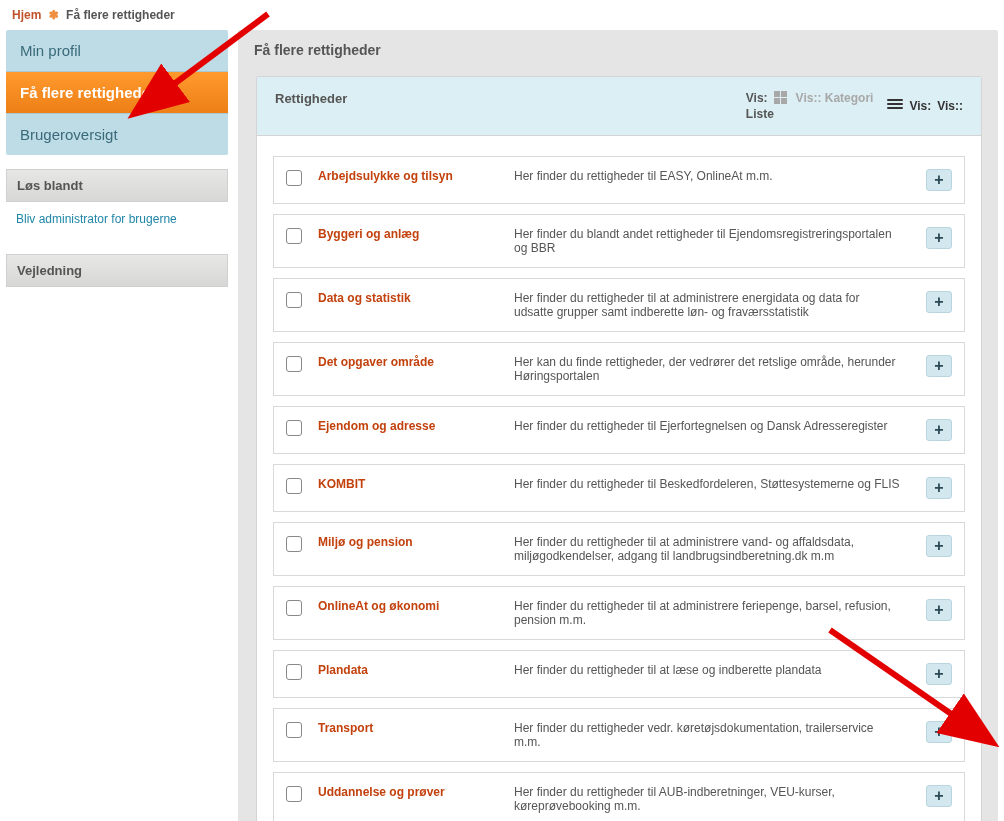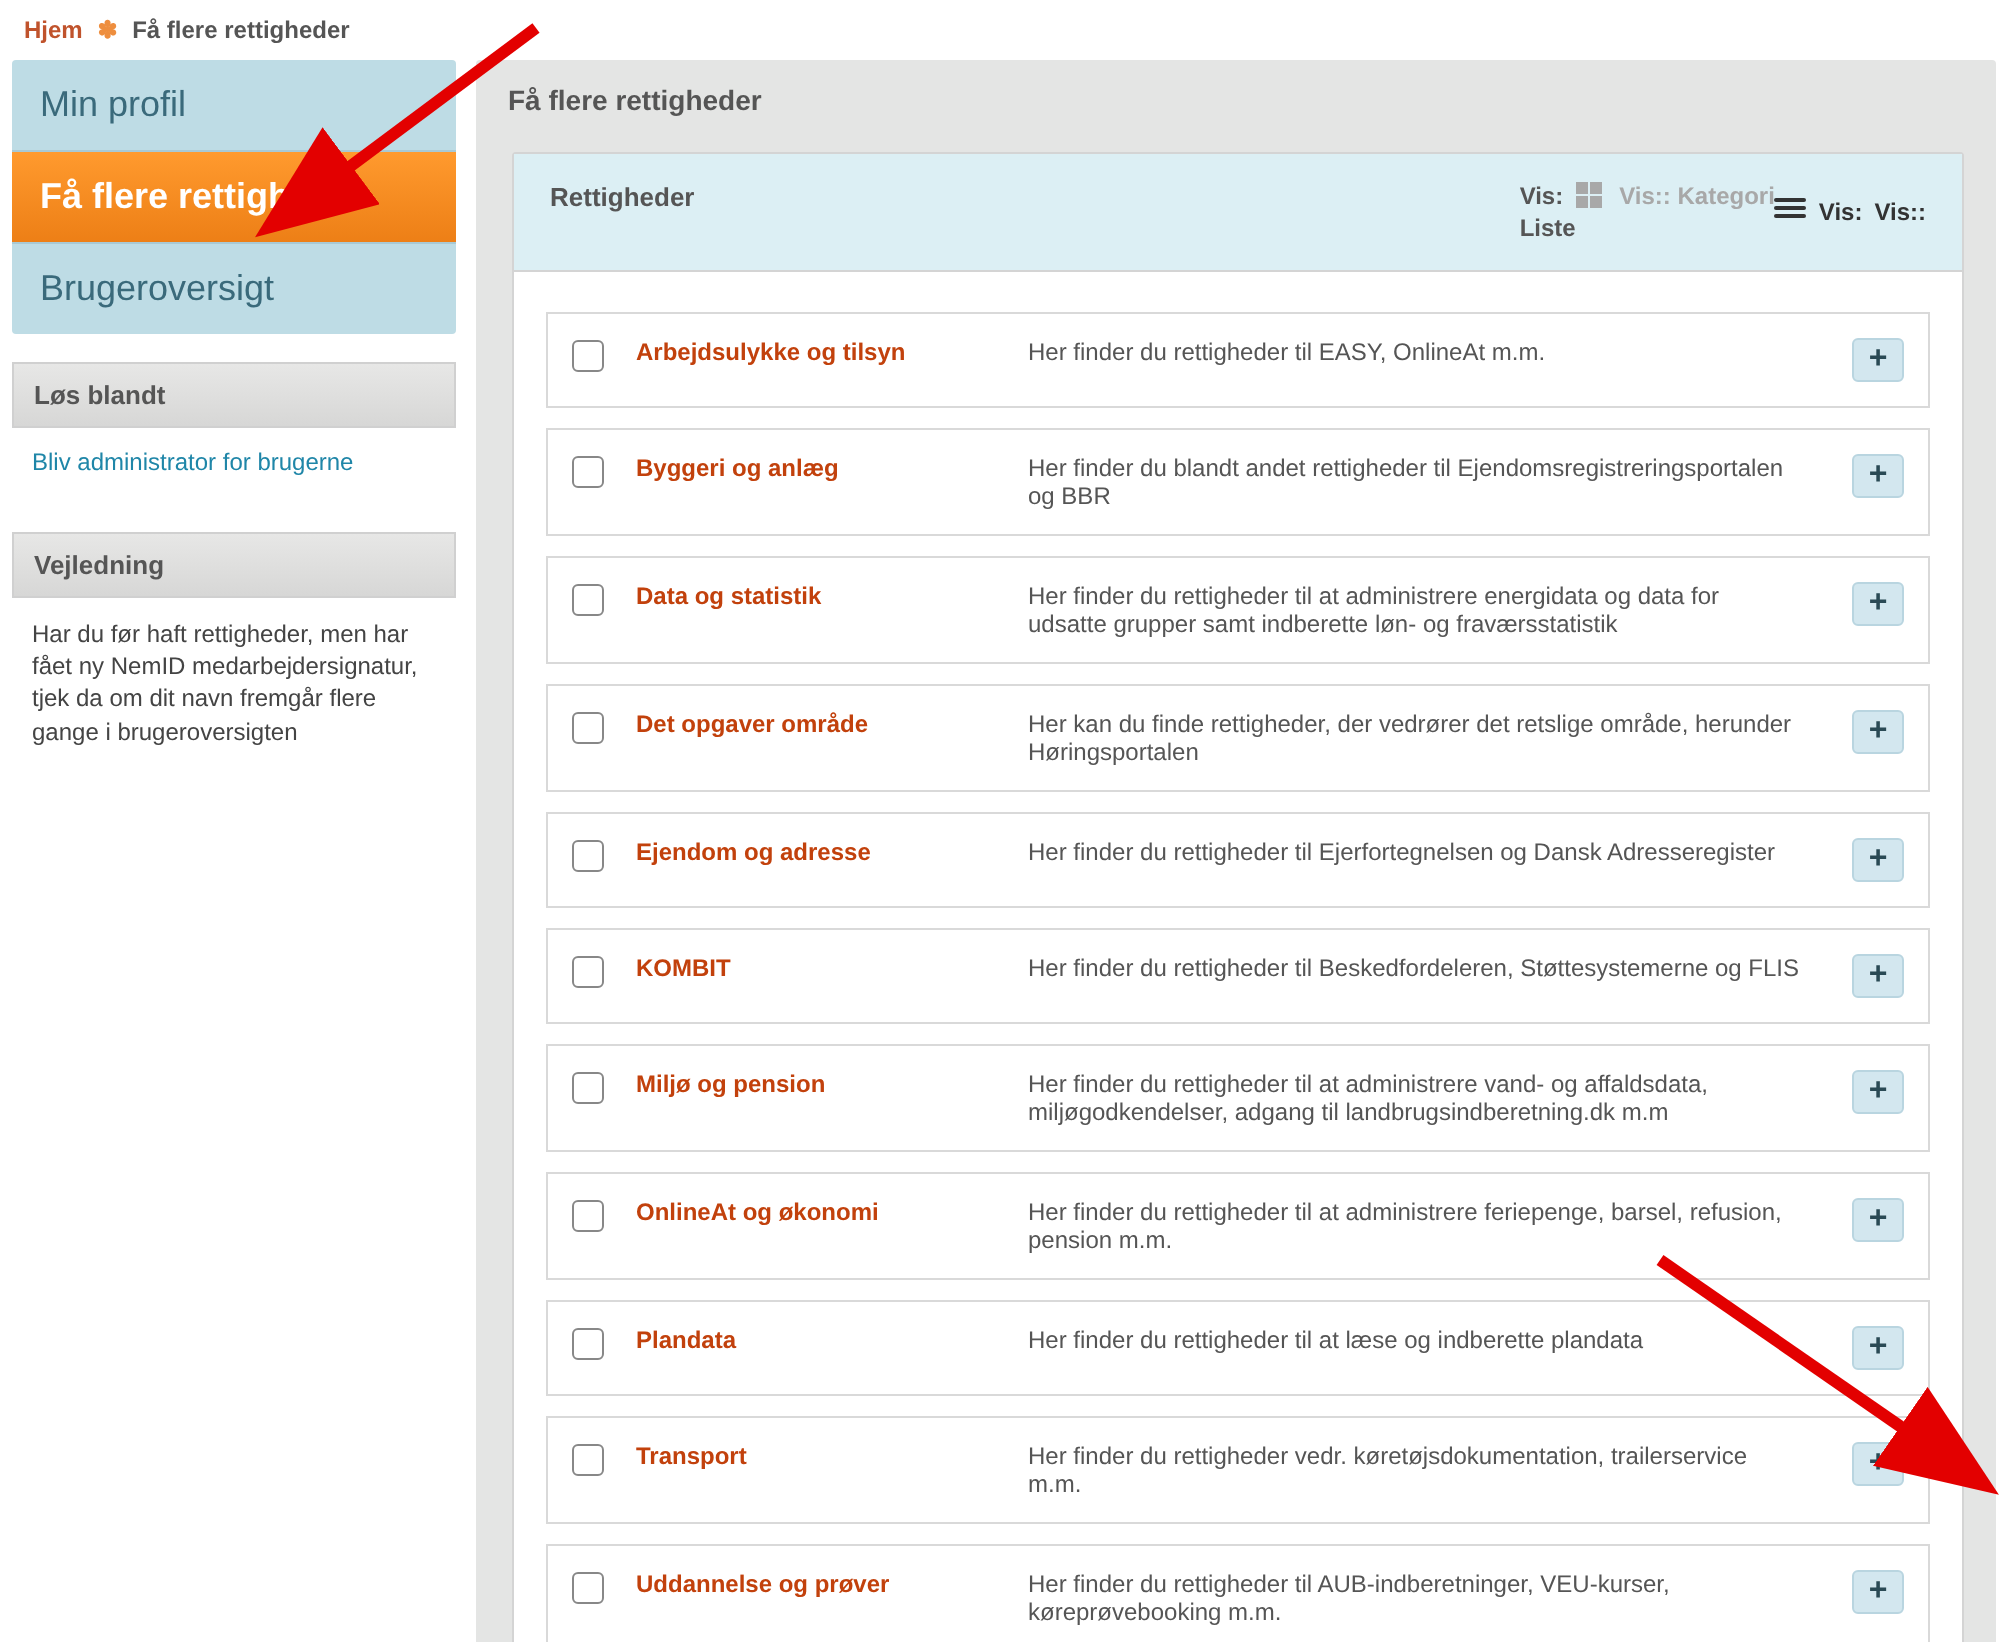--- a/index.html
+++ b/index.html
@@ -5,33 +5,33 @@
     * { box-sizing: border-box; margin:0; padding:0; }
     body { font-family: Verdana, Arial, sans-serif; font-size:12px; color:#333; background:#fff; padding:6px; width:1004px; }
     a { text-decoration:none; }
     .breadcrumb { padding:2px 6px 8px; font-size:12px; }
     .breadcrumb a { color:#c0532c; font-weight:bold; }
     .breadcrumb .sep { color:#ee8e3e; padding:0 4px; font-weight:bold; }
     .breadcrumb .current { color:#555; font-weight:bold; }
     .layout { display:flex; gap:10px; align-items:flex-start; }
     .sidebar { width:222px; flex:0 0 222px; }
     .leftnav { background:#bedce5; border-radius:2px; margin-bottom:14px; overflow:hidden; }
-    .leftnav .nav-item { display:block; padding:12px 14px; color:#3a6a7b; border-bottom:1px solid #a8c9d4; font-size:18px; cursor:pointer; }
+    .leftnav .nav-item { display:block; padding:12px 14px; color:#3a6a7b; border-bottom:1px solid #a8c9d4; font-size:15px; cursor:pointer; }
     .leftnav .nav-item:last-child { border-bottom:none; }
     .leftnav .nav-item.active { background:linear-gradient(#ff9a2e,#ed7f16); color:#fff; font-weight:bold; }
     .section-box { margin-bottom:14px; }
     .section-title { background:linear-gradient(#e7e7e6,#d7d7d6); border:1px solid #d0d0d0; padding:8px 10px; font-weight:bold; font-size:13px; color:#555; }
     .section-body { padding:10px 10px 14px; color:#444; line-height:1.35; }
     .section-link { display:block; padding:10px 10px 14px; color:#1f86a8; cursor:pointer; }
     .main { flex:1; background:#e4e5e4; padding:0 0 18px 0; border-radius:2px; position:relative; }
     .page-title { color:#555; font-weight:bold; font-size:14px; padding:12px 16px 18px; }
     .panel { background:#fff; margin:0 16px 0 18px; border:1px solid #d4d4d4; border-radius:2px; }
     .panel-head { background:#dceff4; border-bottom:1px solid #d4d4d4; padding:14px 18px; display:flex; align-items:flex-start; justify-content:space-between; }
     .panel-head .h-title { font-weight:bold; color:#555; font-size:13px; }
-    .viewctl { display:flex; align-items:center; font-size:12px; color:#555; }
+    .viewctl { display:flex; align-items:center; gap:14px; font-size:12px; color:#555; }
     .view-col { display:flex; flex-direction:column; align-items:flex-start; gap:2px; }
     .view-inline { display:flex; align-items:center; gap:6px; }
     .vlabel { font-weight:bold; color:#555; }
     .ic { display:inline-flex; width:16px; height:14px; }
     .ic-grid span { width:6px;height:6px;background:#a8a8a8;display:inline-block;margin:0 1px 1px 0; }
     .ic-grid { display:grid; grid-template-columns:repeat(2,6px); grid-template-rows:repeat(2,6px); gap:1px; }
     .ic-list { display:flex; flex-direction:column; gap:2px; }
     .ic-list span { height:2px; width:16px; background:#333; display:block; border-radius:1px; }
     .muted { color:#a8a8a8; font-weight:bold; }
     .list { padding:20px 16px 10px; display:flex; flex-direction:column; gap:10px; }
@@ -61,21 +61,20 @@
         <a class="nav-item">Brugeroversigt</a>
       </nav>
 
     <div class="section-box">
       <div class="section-title">Løs blandt</div>
       <a class="section-link">Bliv administrator for brugerne</a>
     </div>
 
     <div class="section-box">
       <div class="section-title">Vejledning</div>
-      <div class="section-body">Har du før haft rettigheder, men har fået ny NemID medarbejdersignatur, tjek da om dit navn fremgår flere gange i brugeroversigten</div>
     </div>
   </aside>
 
   <main class="main">
     <div class="page-title">Få flere rettigheder</div>
 
     <div class="panel">
       <div class="panel-head">
         <div class="h-title">Rettigheder</div>
 

